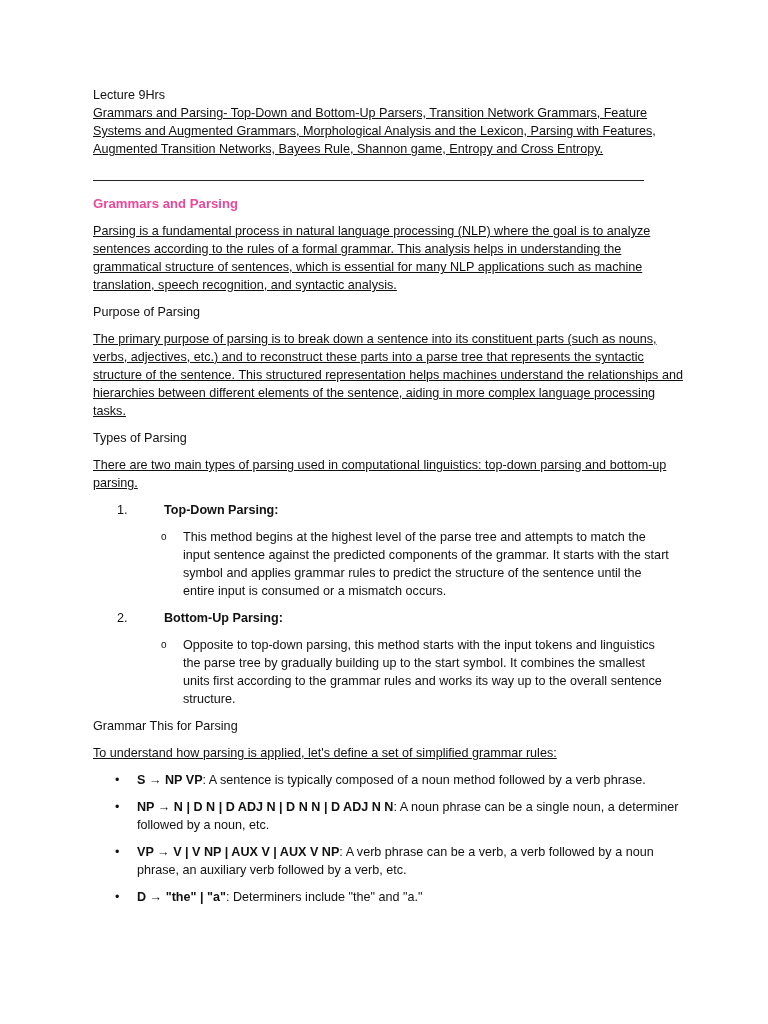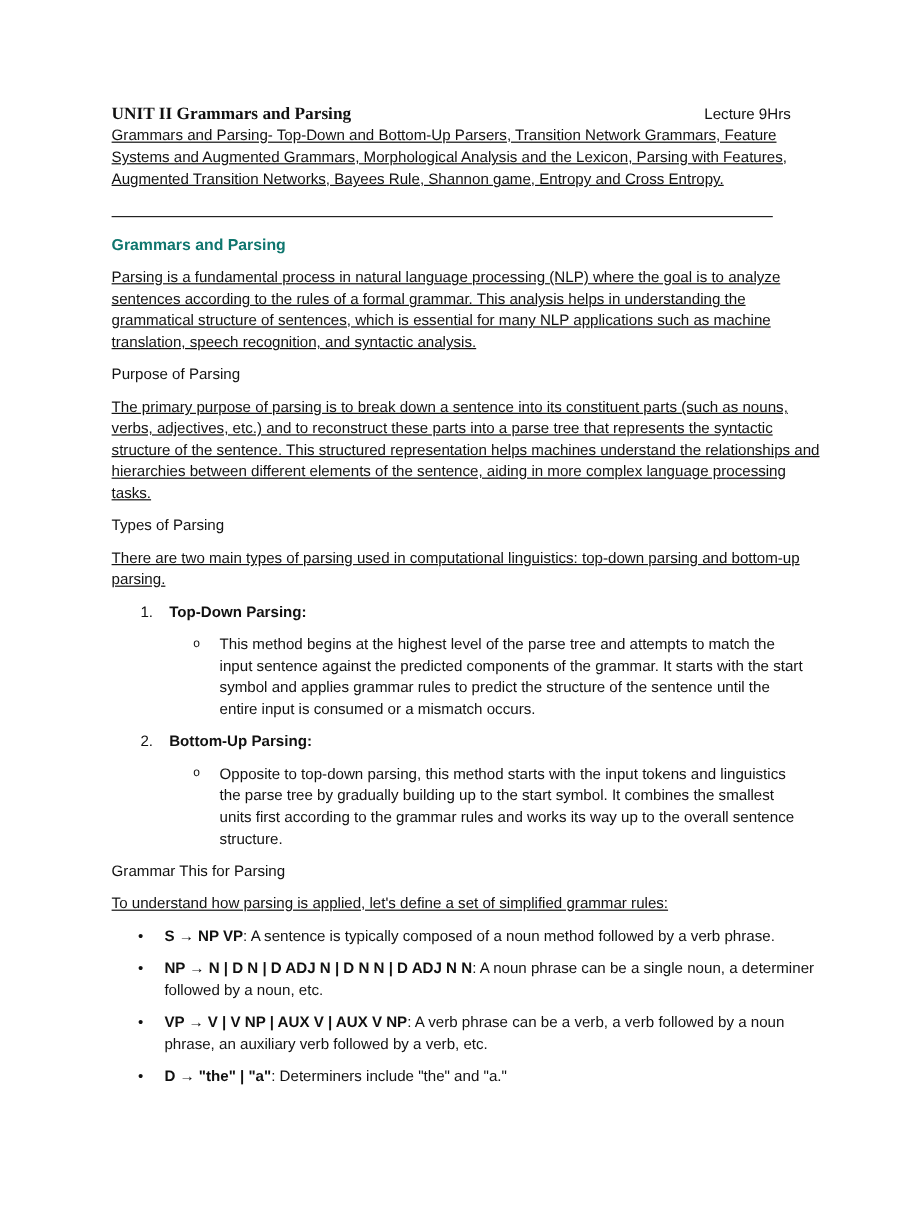--- a/index.html
+++ b/index.html
@@ -11,42 +11,41 @@
   .lecture { font-size: 12.6px; }
   .syllabus { margin: 0; }
   .divider { margin-top: 10px; width: 551px; border-bottom: 1px solid #222; height: 12px; }
   .section-heading { color: #ee1c1c; font-weight: bold; font-size: 13.2px; margin-top: 14px; margin-bottom: 9px; }
   p { margin: 0 0 9px 0; text-decoration: underline; }
   .sub-heading { font-weight: normal; margin: 0 0 9px 0; }
   ol.types { margin: 0; padding: 0; list-style: none; }
   ol.types > li { margin-bottom: 9px; }
   .num-row { display: flex; }
   .num { width: 24px; padding-left: 24px; }
-  .num-label { font-weight: bold; }
+  .num-label { font-weight: bold; margin-left: 23px; }
   .circ-row { display: flex; margin-top: 9px; }
   .circ { width: 22px; padding-left: 68px; font-size: 10px; }
   .circ-text { width: 492px; }
   ul.rules { margin: 0; padding: 0; list-style: none; }
   ul.rules > li { display: flex; margin-bottom: 9px; }
   .bullet { width: 22px; padding-left: 22px; }
   .rule-text { width: 545px; }
   .rule-text b { font-weight: bold; }
 </style>
 </head>
 <body>
 
 <div class="page">
   <div class="unit-row">
-    <span class="unit-title">UNIT II Grammars and Parsing</span>
     <span class="lecture">Lecture 9Hrs</span>
   </div>
   <p class="syllabus">Grammars and Parsing- Top-Down and Bottom-Up Parsers, Transition Network Grammars, Feature Systems and Augmented Grammars, Morphological Analysis and the Lexicon, Parsing with Features, Augmented Transition Networks, Bayees Rule, Shannon game, Entropy and Cross Entropy.</p>
   <div class="divider"></div>
 
-  <div class="section-heading" style="color: #0f766e;">Grammars and Parsing</div>
+  <div class="section-heading" style="color: #ec4899;">Grammars and Parsing</div>
   <p>Parsing is a fundamental process in natural language processing (NLP) where the goal is to analyze sentences according to the rules of a formal grammar. This analysis helps in understanding the grammatical structure of sentences, which is essential for many NLP applications such as machine translation, speech recognition, and syntactic analysis.</p>
 
   <div class="sub-heading">Purpose of Parsing</div>
   <p>The primary purpose of parsing is to break down a sentence into its constituent parts (such as nouns, verbs, adjectives, etc.) and to reconstruct these parts into a parse tree that represents the syntactic structure of the sentence. This structured representation helps machines understand the relationships and hierarchies between different elements of the sentence, aiding in more complex language processing tasks.</p>
 
   <div class="sub-heading">Types of Parsing</div>
   <p>There are two main types of parsing used in computational linguistics: top-down parsing and bottom-up parsing.</p>
 
   <ol class="types">
     <li>

